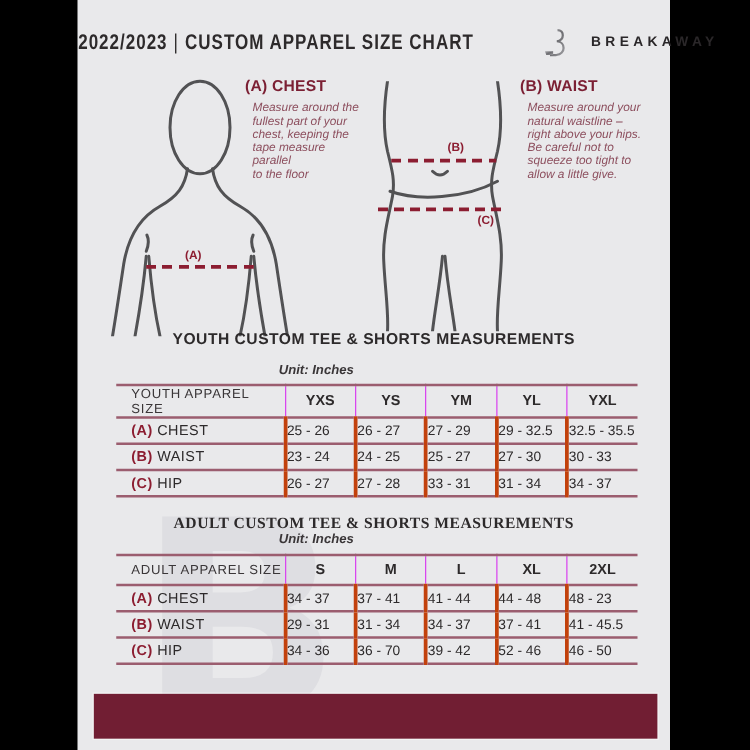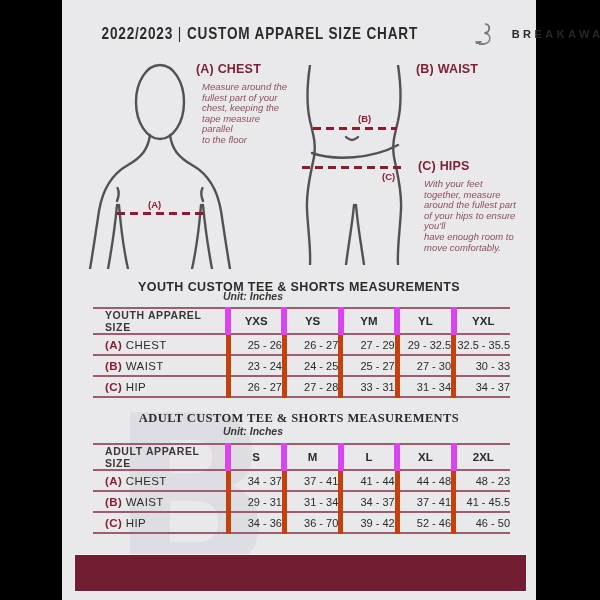--- a/index.html
+++ b/index.html
@@ -2,21 +2,21 @@
 <html><head>
 <meta charset="utf-8">
 <style>
   html,body{margin:0;padding:0;background:#000;}
   .stage{position:relative;width:600px;height:600px;background:#000;overflow:hidden;
          font-family:"Liberation Sans",sans-serif;}
   .page{position:absolute;left:62px;top:0;width:474px;height:600px;background:#e9e9eb;}
 
   
   .hdr{position:absolute;top:20px;left:0;right:0;height:28px;display:flex;
-       align-items:center;justify-content:space-between;gap:16px;}
+       align-items:center;justify-content:center;gap:16px;}
   .hdr-title{display:inline-block;transform:scaleX(.8);transform-origin:center;
        font-weight:bold;font-size:17px;letter-spacing:1px;color:#2d2a2b;white-space:nowrap;}
   .hdr-title .divider{font-weight:normal;padding:0 6px;color:#2d2a2b;}
   .brand{display:flex;align-items:center;gap:20px;}
   .brand-name{font-weight:bold;font-size:11px;letter-spacing:3.5px;color:#2a2729;}
 
   
   .watermark{position:absolute;left:48px;top:388px;font-size:215px;line-height:1;
        font-weight:bold;color:#dedee2;z-index:0;font-family:"DejaVu Sans",sans-serif;}
 
@@ -38,28 +38,28 @@
   .tbl-unit{position:absolute;left:0;width:382px;text-align:center;font-style:italic;
        font-weight:bold;font-size:10.5px;color:#3a3638;z-index:1;}
   .size-table{position:absolute;left:31px;width:417px;border-collapse:collapse;
        table-layout:fixed;z-index:1;}
   .size-table col.c0{width:135px;}
   .size-table tr{border-bottom:2px solid #9b5d6f;}
   .size-table thead tr{border-top:2px solid #9b5d6f;height:24px;}
   .size-table tbody tr{height:21px;}
   .size-table th,.size-table td{padding:0;vertical-align:middle;}
   .size-table th.size{font-weight:bold;font-size:11.5px;color:#2d2a2b;text-align:center;
-       border-left:6px solid #d946ef;}
-  .size-table th.colhead{font-weight:bold;font-size:10.5px;letter-spacing:.6px;
+       border-left:1px solid #d946ef;}
+  .size-table th.colhead{font-weight:normal;font-size:10.5px;letter-spacing:.6px;
        color:#3a3638;text-align:left;padding-left:12px;}
   .size-table td.rowlabel{text-align:left;padding-left:12px;font-size:11.5px;
        letter-spacing:.4px;color:#2d2a2b;}
   .size-table td.rowlabel .mk{color:#8c1d31;font-weight:bold;}
-  .size-table td.val{text-align:right;font-size:11px;color:#2d2a2b;
-       border-left:5px solid #c2410c;}
+  .size-table td.val{text-align:left;font-size:11px;color:#2d2a2b;
+       border-left:3px solid #c2410c;}
 
   
   .footer-bar{position:absolute;left:13px;top:555px;width:451px;height:36px;
        background:#711e33;outline:1px solid rgba(255,255,255,.45);z-index:2;}
 </style>
 </head>
 <body>
 
 <div class="stage">
   <div class="page">
@@ -122,34 +122,30 @@
       <div class="guide-block" style="left:134px;top:7px;width:102px;">
         <h3>(A) CHEST</h3>
         <p>Measure around the
 fullest part of your
 chest, keeping the
 tape measure parallel
 to the floor</p>
       </div>
       <div class="guide-block" style="left:354px;top:7px;width:116px;">
         <h3>(B) WAIST</h3>
-      </div>
-      <div class="guide-block" style="left:356px;top:104px;width:118px;">
-        <h3>(C) HIPS</h3>
-        <p>With your feet
-together, measure
-around the fullest part
-of your hips to ensure
-you'll
-have enough room to
-move comfortably.</p>
+        <p>Measure around your
+natural waistline –
+right above your hips.
+Be careful not to
+squeeze too tight to
+allow a little give.</p>
       </div>
     </section>
 
-    <div class="tbl-title" style="top:280px;">YOUTH CUSTOM TEE &amp; SHORTS MEASUREMENTS</div>
+    <div class="tbl-title" style="top:264px;">YOUTH CUSTOM TEE &amp; SHORTS MEASUREMENTS</div>
     <div class="tbl-unit" style="top:290px;">Unit: Inches</div>
     <table class="size-table" style="top:307px;" id="tbl-youth">
         <colgroup>
           <col class="c0">
           <col>
           <col>
           <col>
           <col>
           <col>
         </colgroup>

